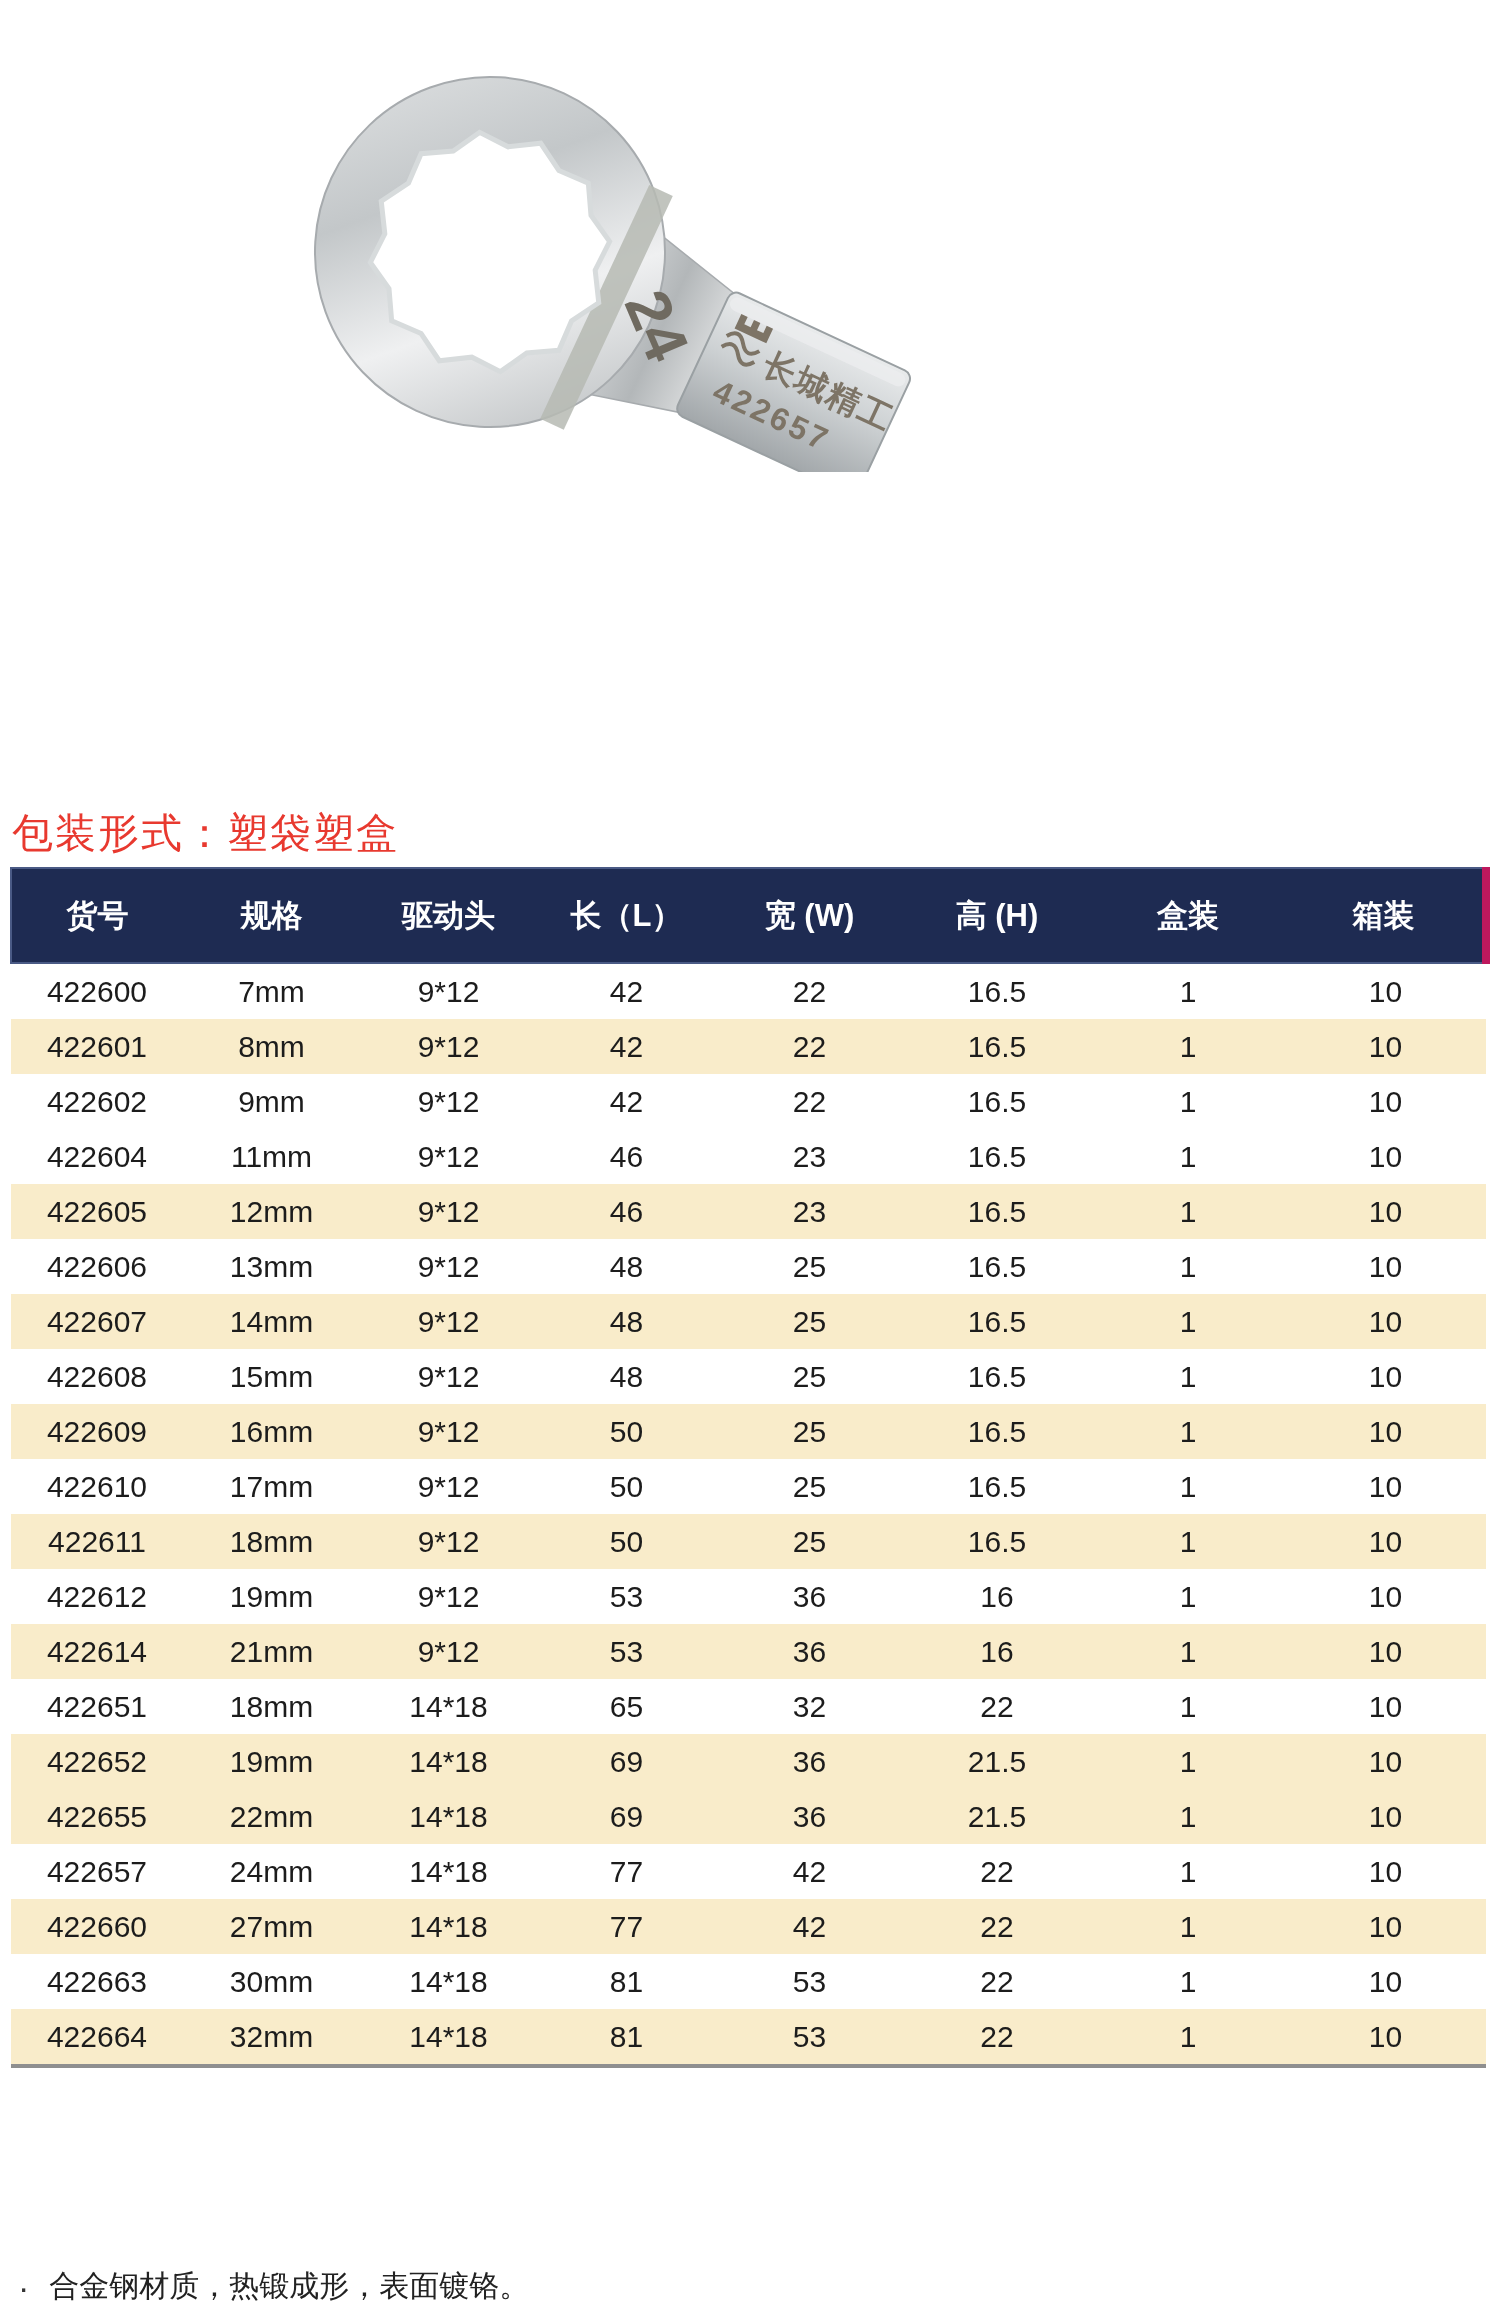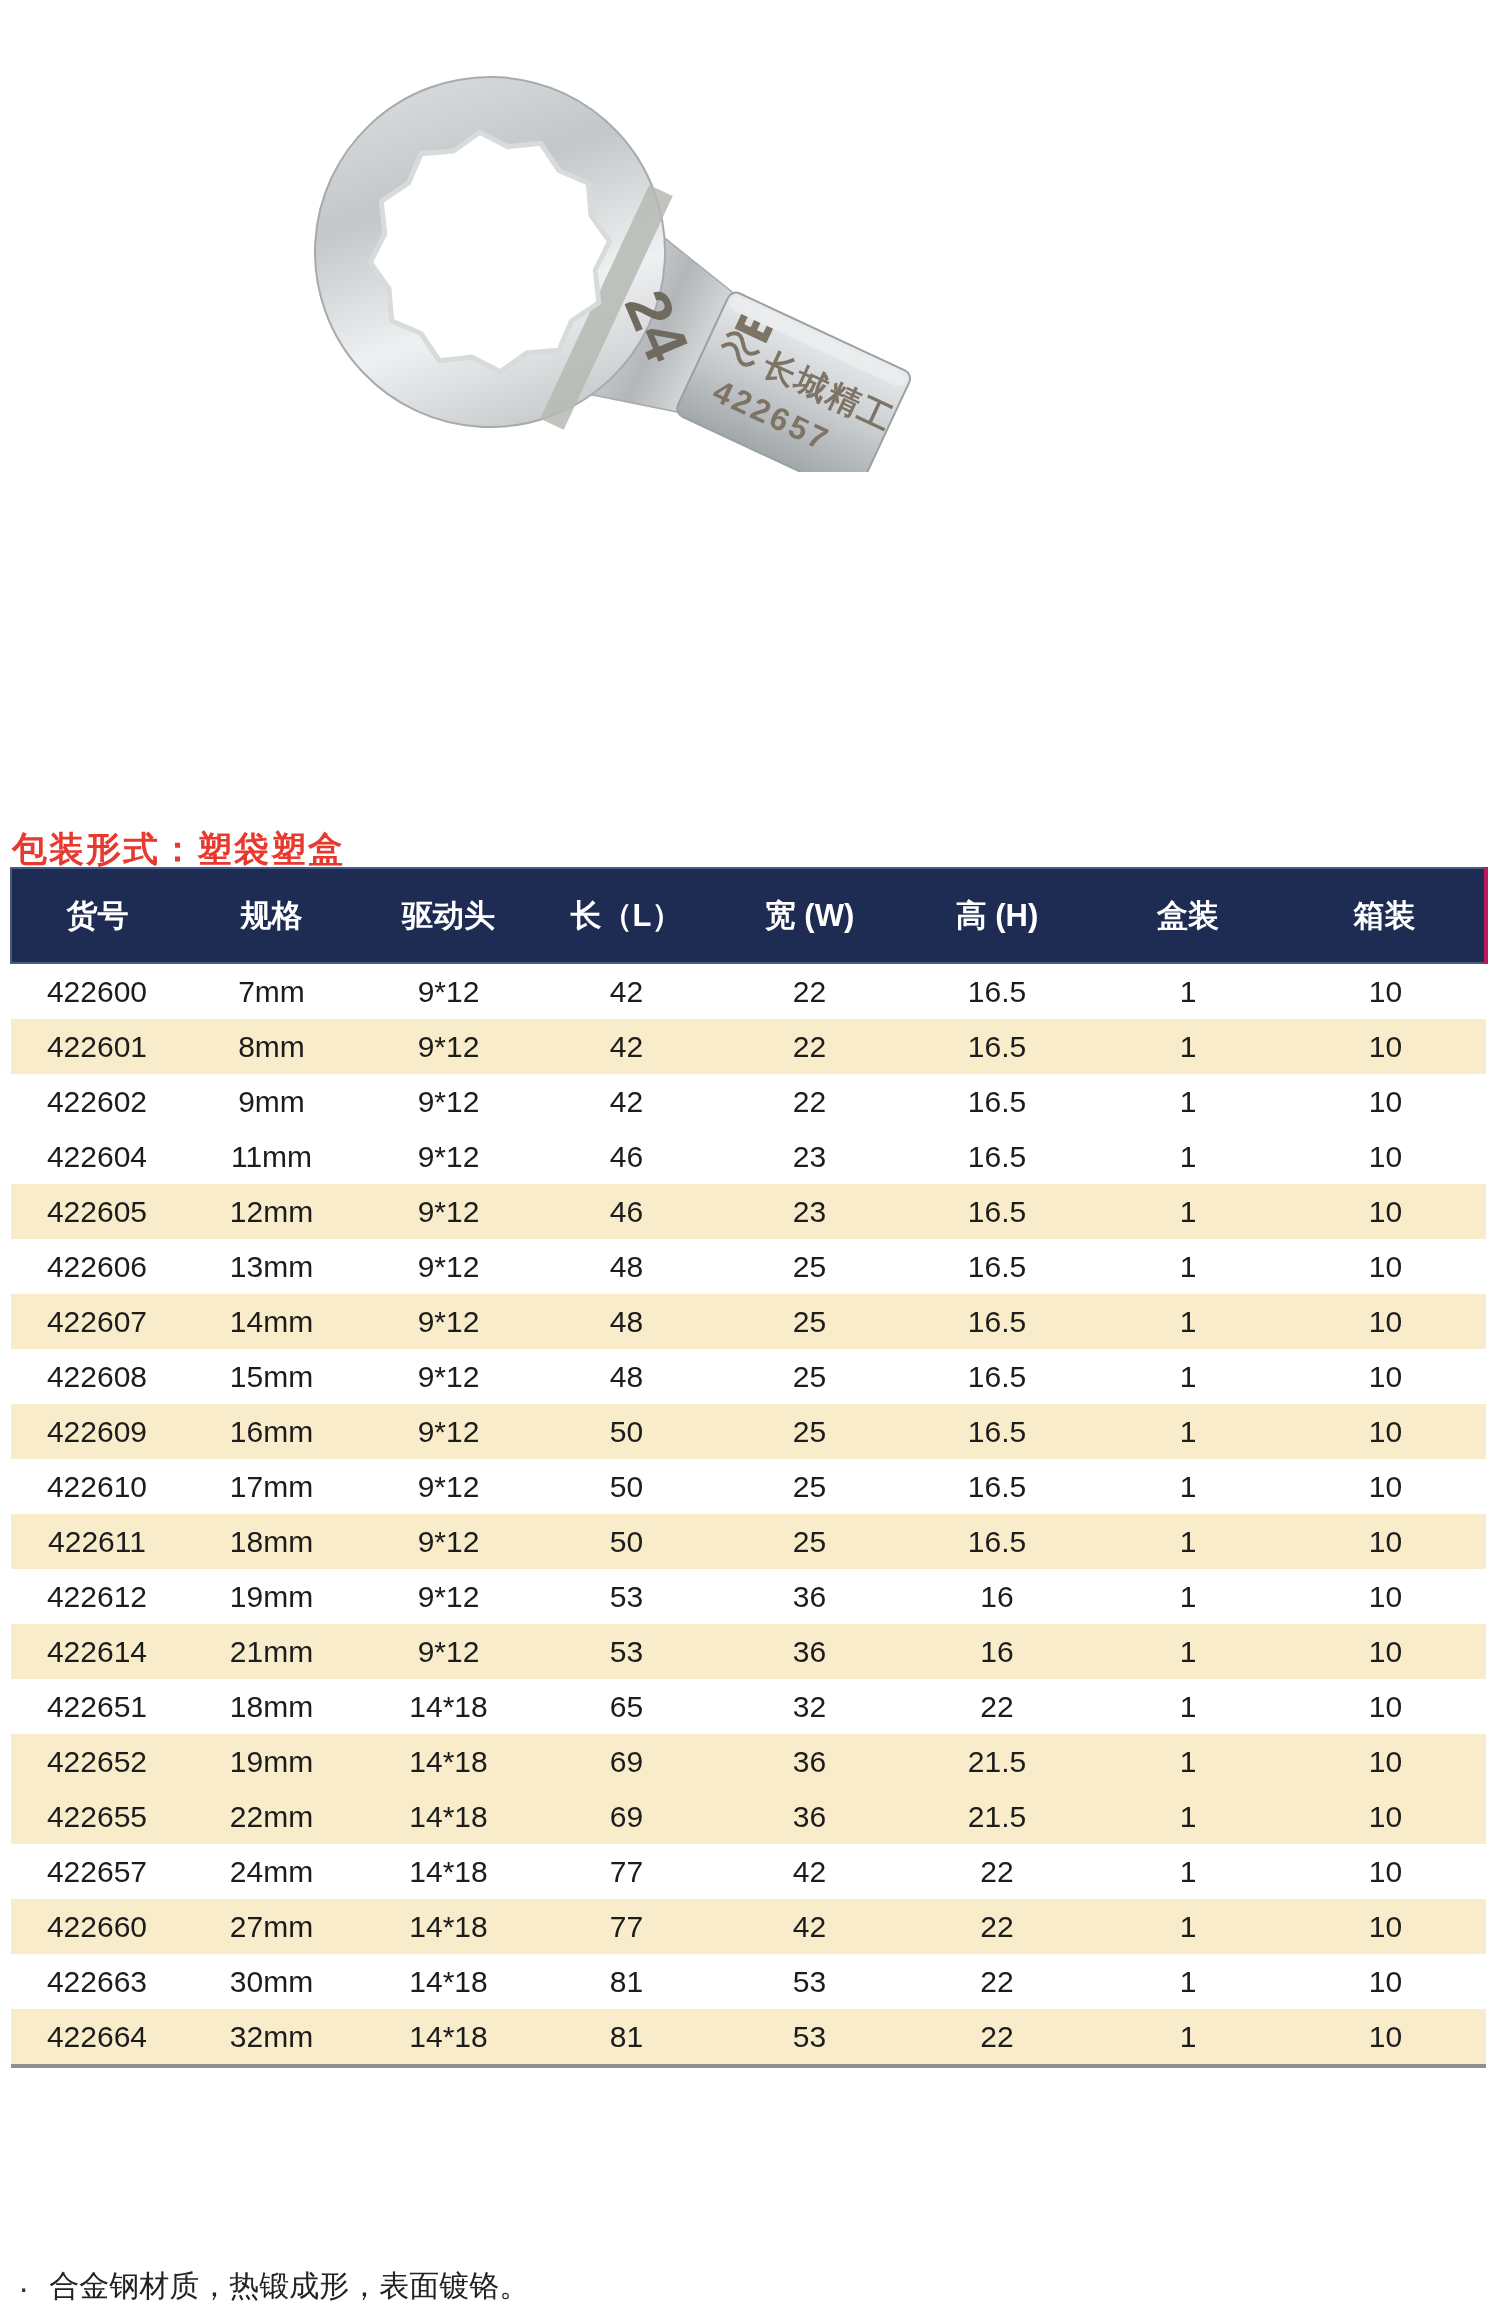--- a/index.html
+++ b/index.html
@@ -10,31 +10,31 @@
     --rule-gray:#8f8f8f;
   }
   html,body{margin:0;padding:0;}
   body{font-family:"Liberation Sans","DejaVu Sans",sans-serif;background:#ffffff;}
   .page{position:relative;width:1500px;height:2322px;background:#ffffff;overflow:hidden;}
 
   
   .photo{position:absolute;left:220px;top:42px;width:700px;height:436px;}
 
   
-  .packaging{position:absolute;left:12px;top:806px;font-size:35px;font-weight:700;
-             color:var(--accent-red);letter-spacing:2px;white-space:nowrap;margin-top:20px;}
+  .packaging{position:absolute;left:12px;top:806px;font-size:41px;font-weight:400;
+             color:var(--accent-red);letter-spacing:2px;white-space:nowrap;}
 
   
   .spec-table{position:absolute;left:10px;top:867px;width:1475px;border-collapse:collapse;
               table-layout:fixed;border-bottom:4px solid var(--rule-gray);}
   .spec-table th{height:61px;background:var(--header-bg);color:var(--header-text);
                  font-size:31px;font-weight:700;text-align:center;padding:16px;
                  border-top:2px solid #4a5a85;border-bottom:2px solid #4a5a85;}
   .spec-table th:first-child{border-left:2px solid #4a5a85;}
-  .spec-table th:last-child{border-right:4px solid #be185d;}
+  .spec-table th:last-child{border-right:8px solid #be185d;}
   .spec-table td{height:55px;font-size:30px;color:#1c1c1c;text-align:center;padding:0;
                  vertical-align:middle;}
   .spec-table tr.alt{background:var(--row-alt-bg);}
 
   
   .note{position:absolute;left:18px;top:2266px;display:flex;align-items:center;gap:20px;
         font-size:30px;color:#222222;white-space:nowrap;}
   .note .bullet{font-size:34px;line-height:1;color:#333333;}
 </style>
 </head>

